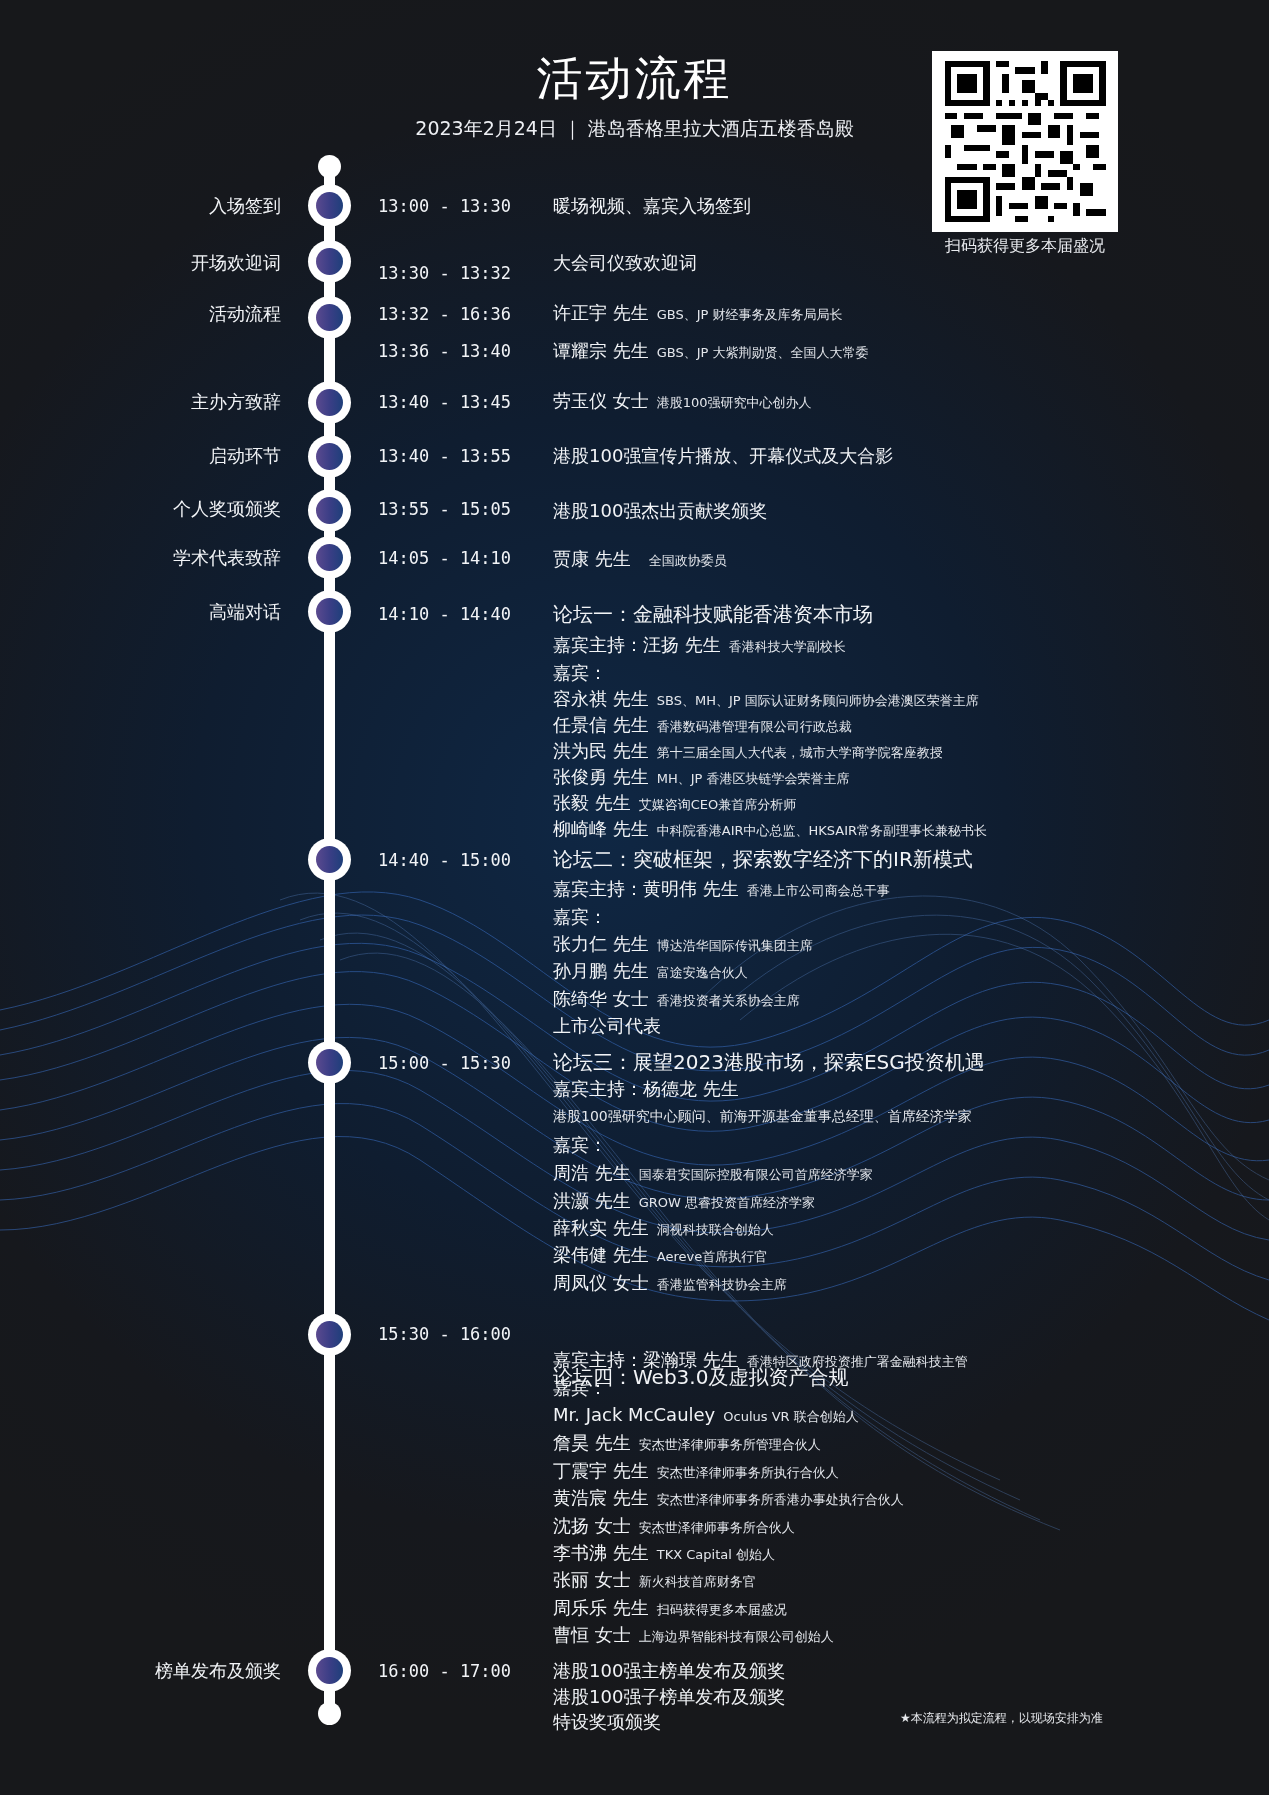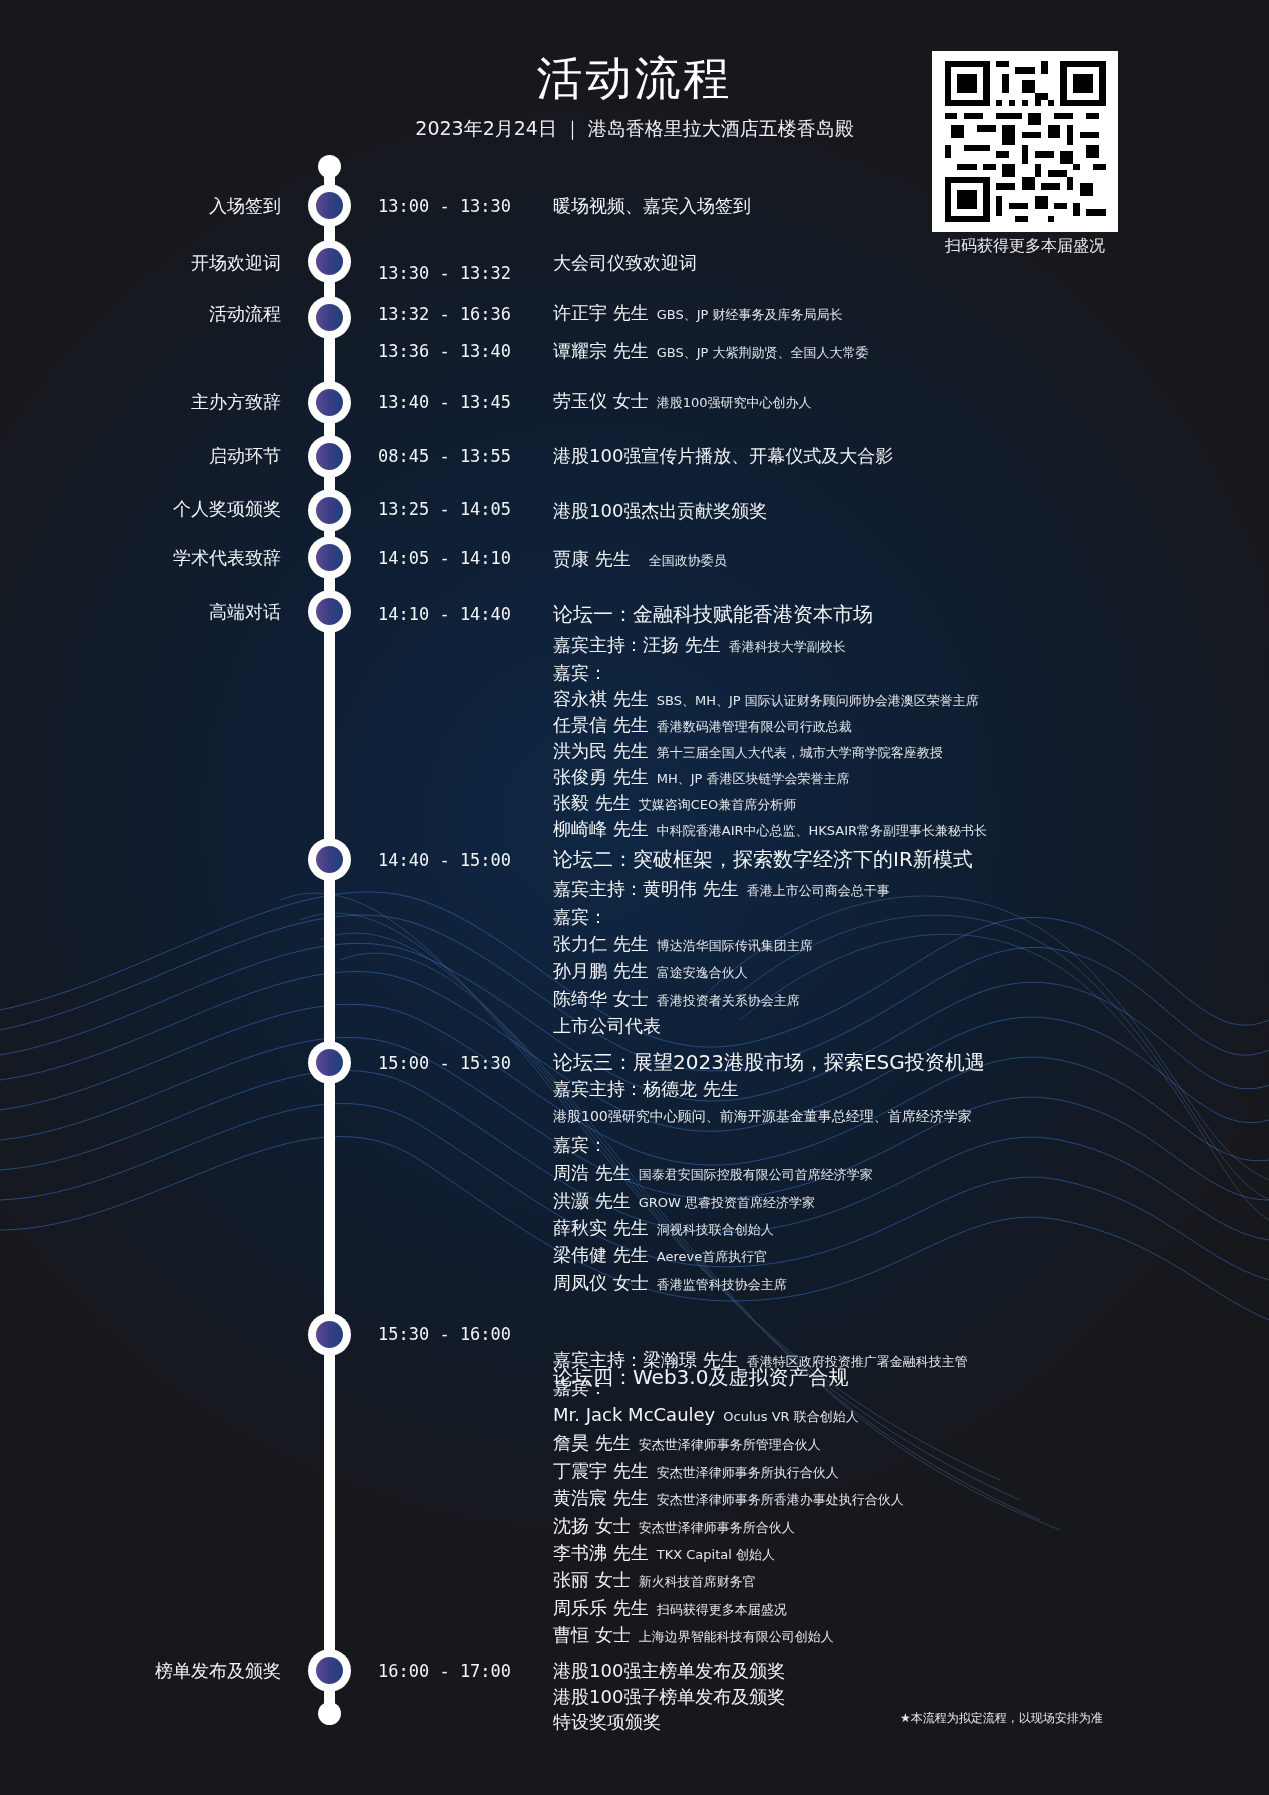--- a/index.html
+++ b/index.html
@@ -183,26 +183,26 @@
 <div class="time" style="top:341px">13:36 - 13:40</div>
 <div class="line" style="top:339px"><span class="l-name">谭耀宗  先生</span><span class="l-desc">GBS、JP 大紫荆勋贤、全国人大常委</span></div>
 
 <div class="node" style="top:381px"></div>
 <div class="stage" style="top:390px">主办方致辞</div>
 <div class="time" style="top:392px">13:40 - 13:45</div>
 <div class="line" style="top:389px"><span class="l-name">劳玉仪  女士</span><span class="l-desc">港股100强研究中心创办人</span></div>
 
 <div class="node" style="top:435px"></div>
 <div class="stage" style="top:444px">启动环节</div>
-<div class="time" style="top:446px">08:45 - 13:55</div>
+<div class="time" style="top:446px">13:40 - 13:55</div>
 <div class="line l-main" style="top:444px">港股100强宣传片播放、开幕仪式及大合影</div>
 
 <div class="node" style="top:489px"></div>
 <div class="stage" style="top:497px">个人奖项颁奖</div>
-<div class="time" style="top:499px">13:25 - 14:05</div>
+<div class="time" style="top:499px">13:55 - 15:05</div>
 <div class="line l-main" style="top:499px">港股100强杰出贡献奖颁奖</div>
 
 <div class="node" style="top:536px"></div>
 <div class="stage" style="top:546px">学术代表致辞</div>
 <div class="time" style="top:548px">14:05 - 14:10</div>
 <div class="line" style="top:547px"><span class="l-name">贾康  先生</span><span class="l-desc" style="margin-left:18px">全国政协委员</span></div>
 
 <div class="node" style="top:590px"></div>
 <div class="stage" style="top:600px">高端对话</div>
 <div class="time" style="top:604px">14:10 - 14:40</div>

